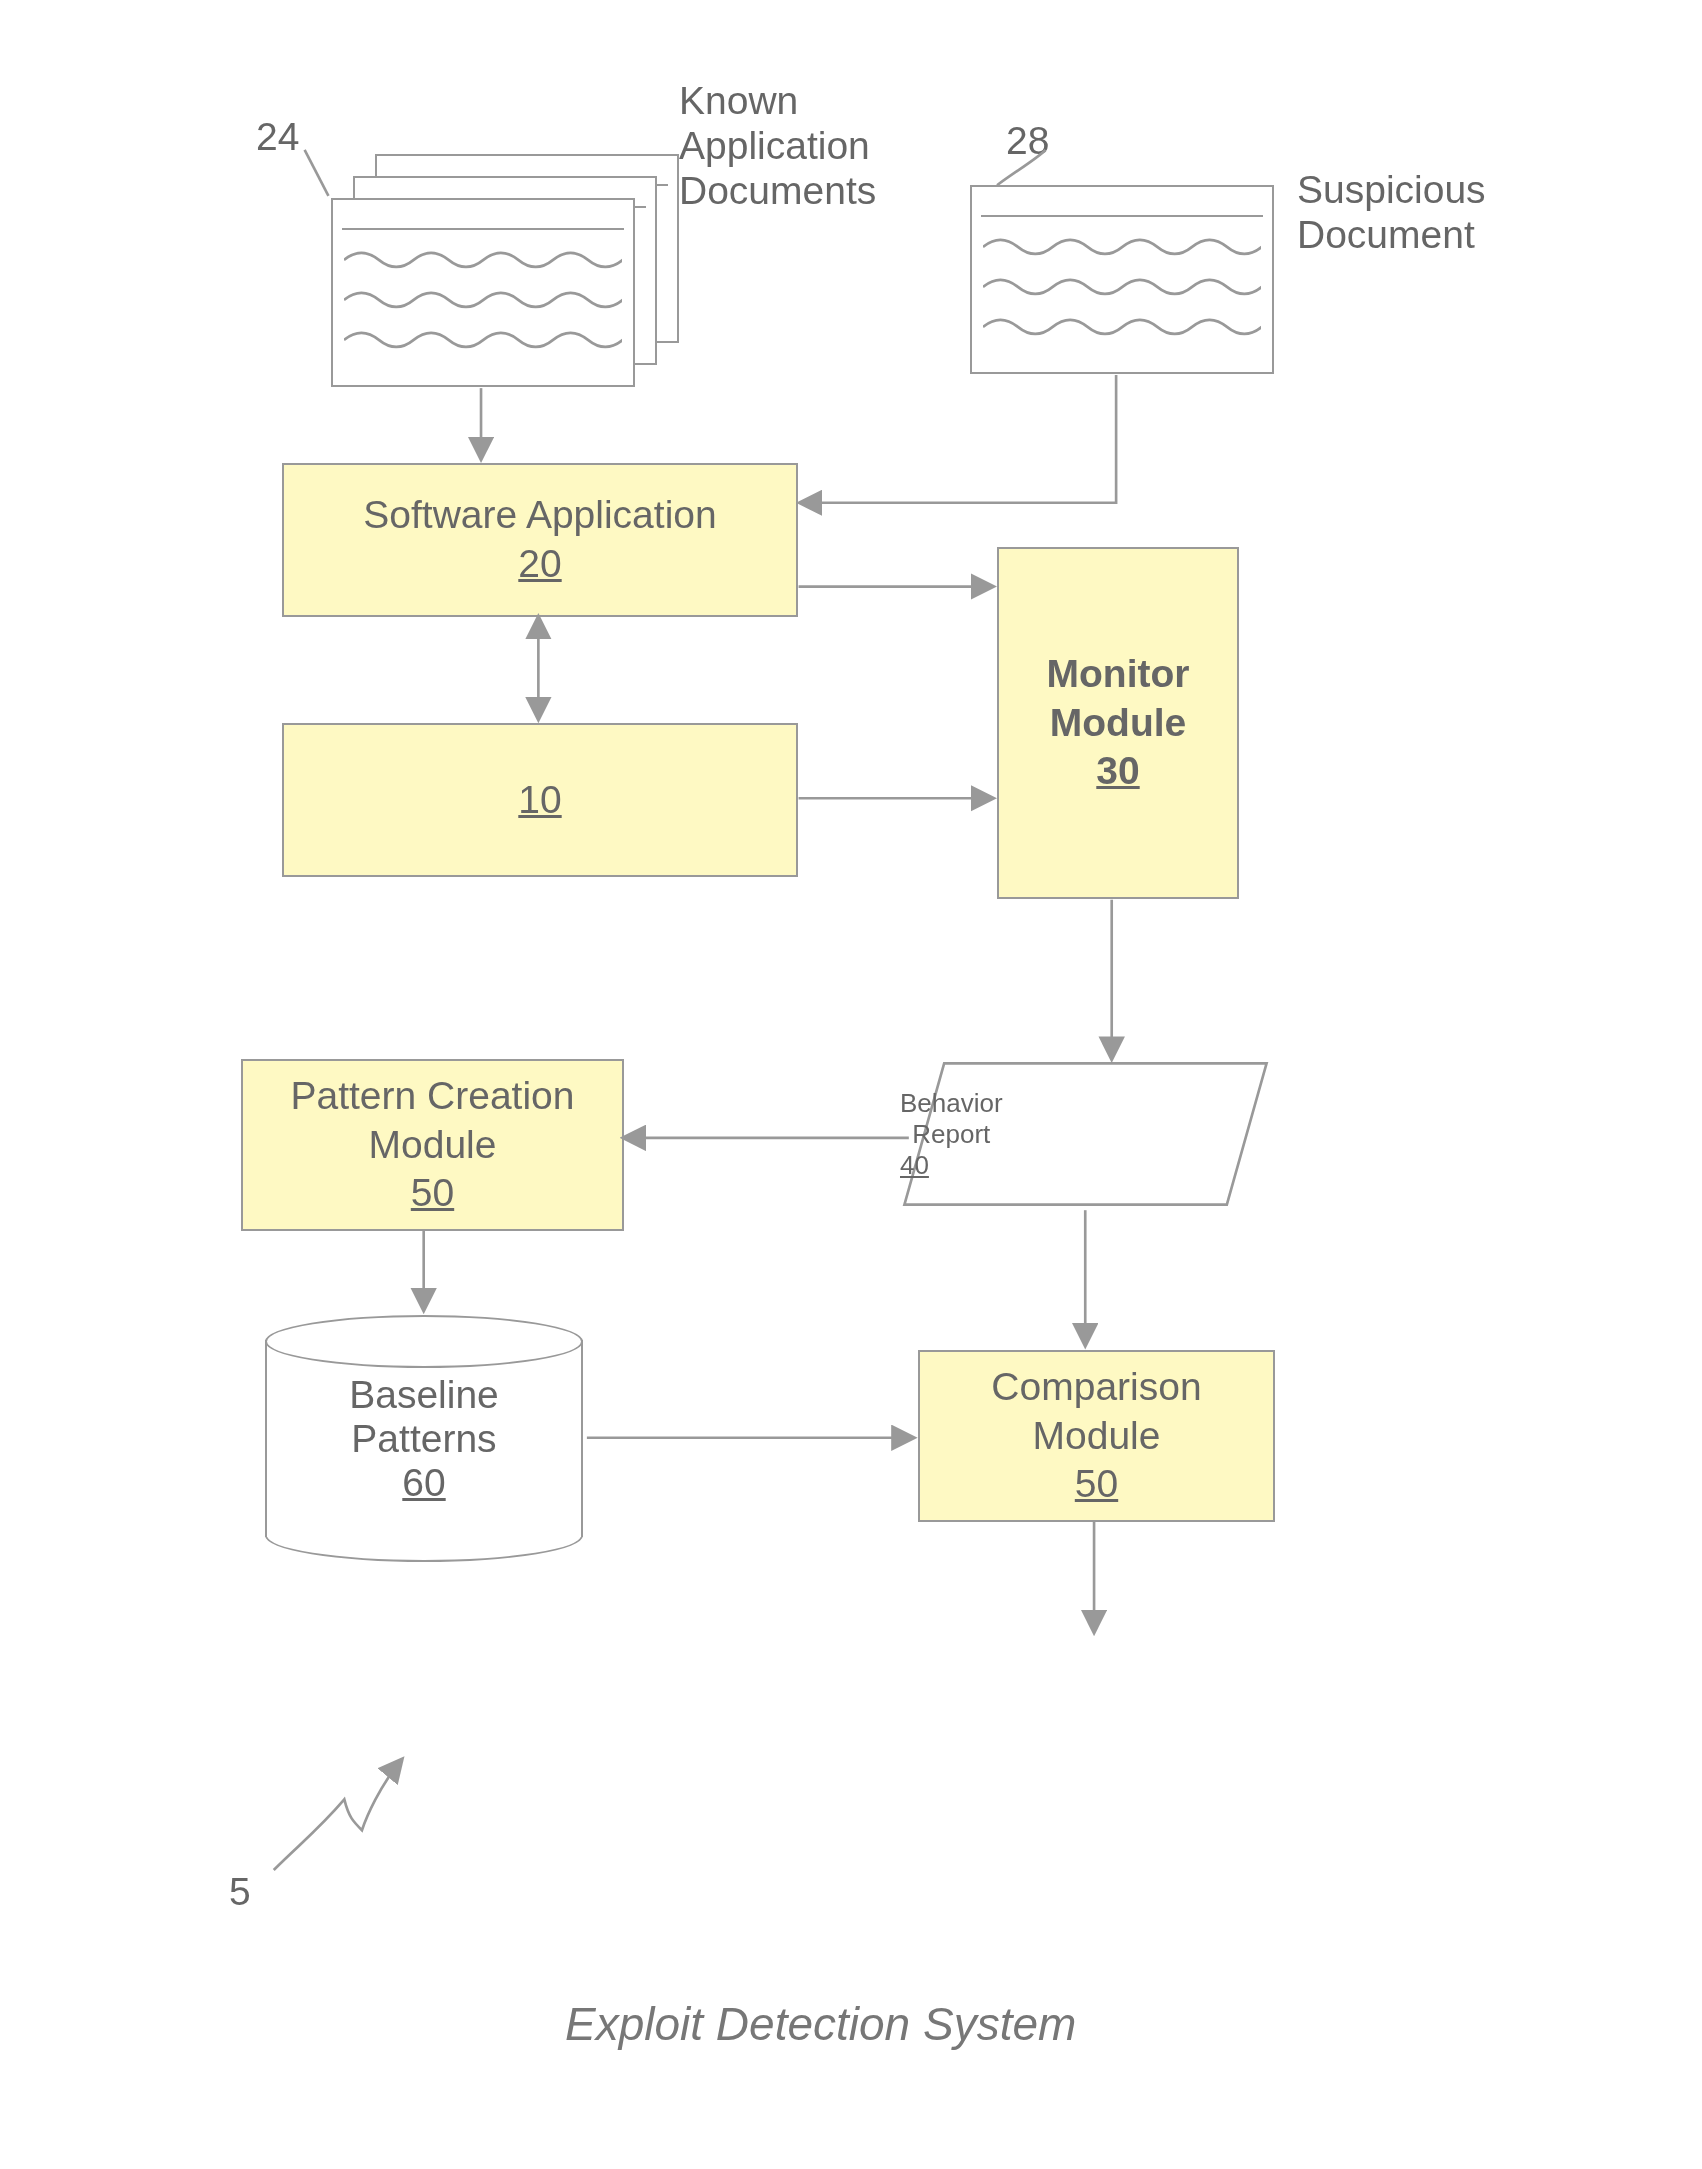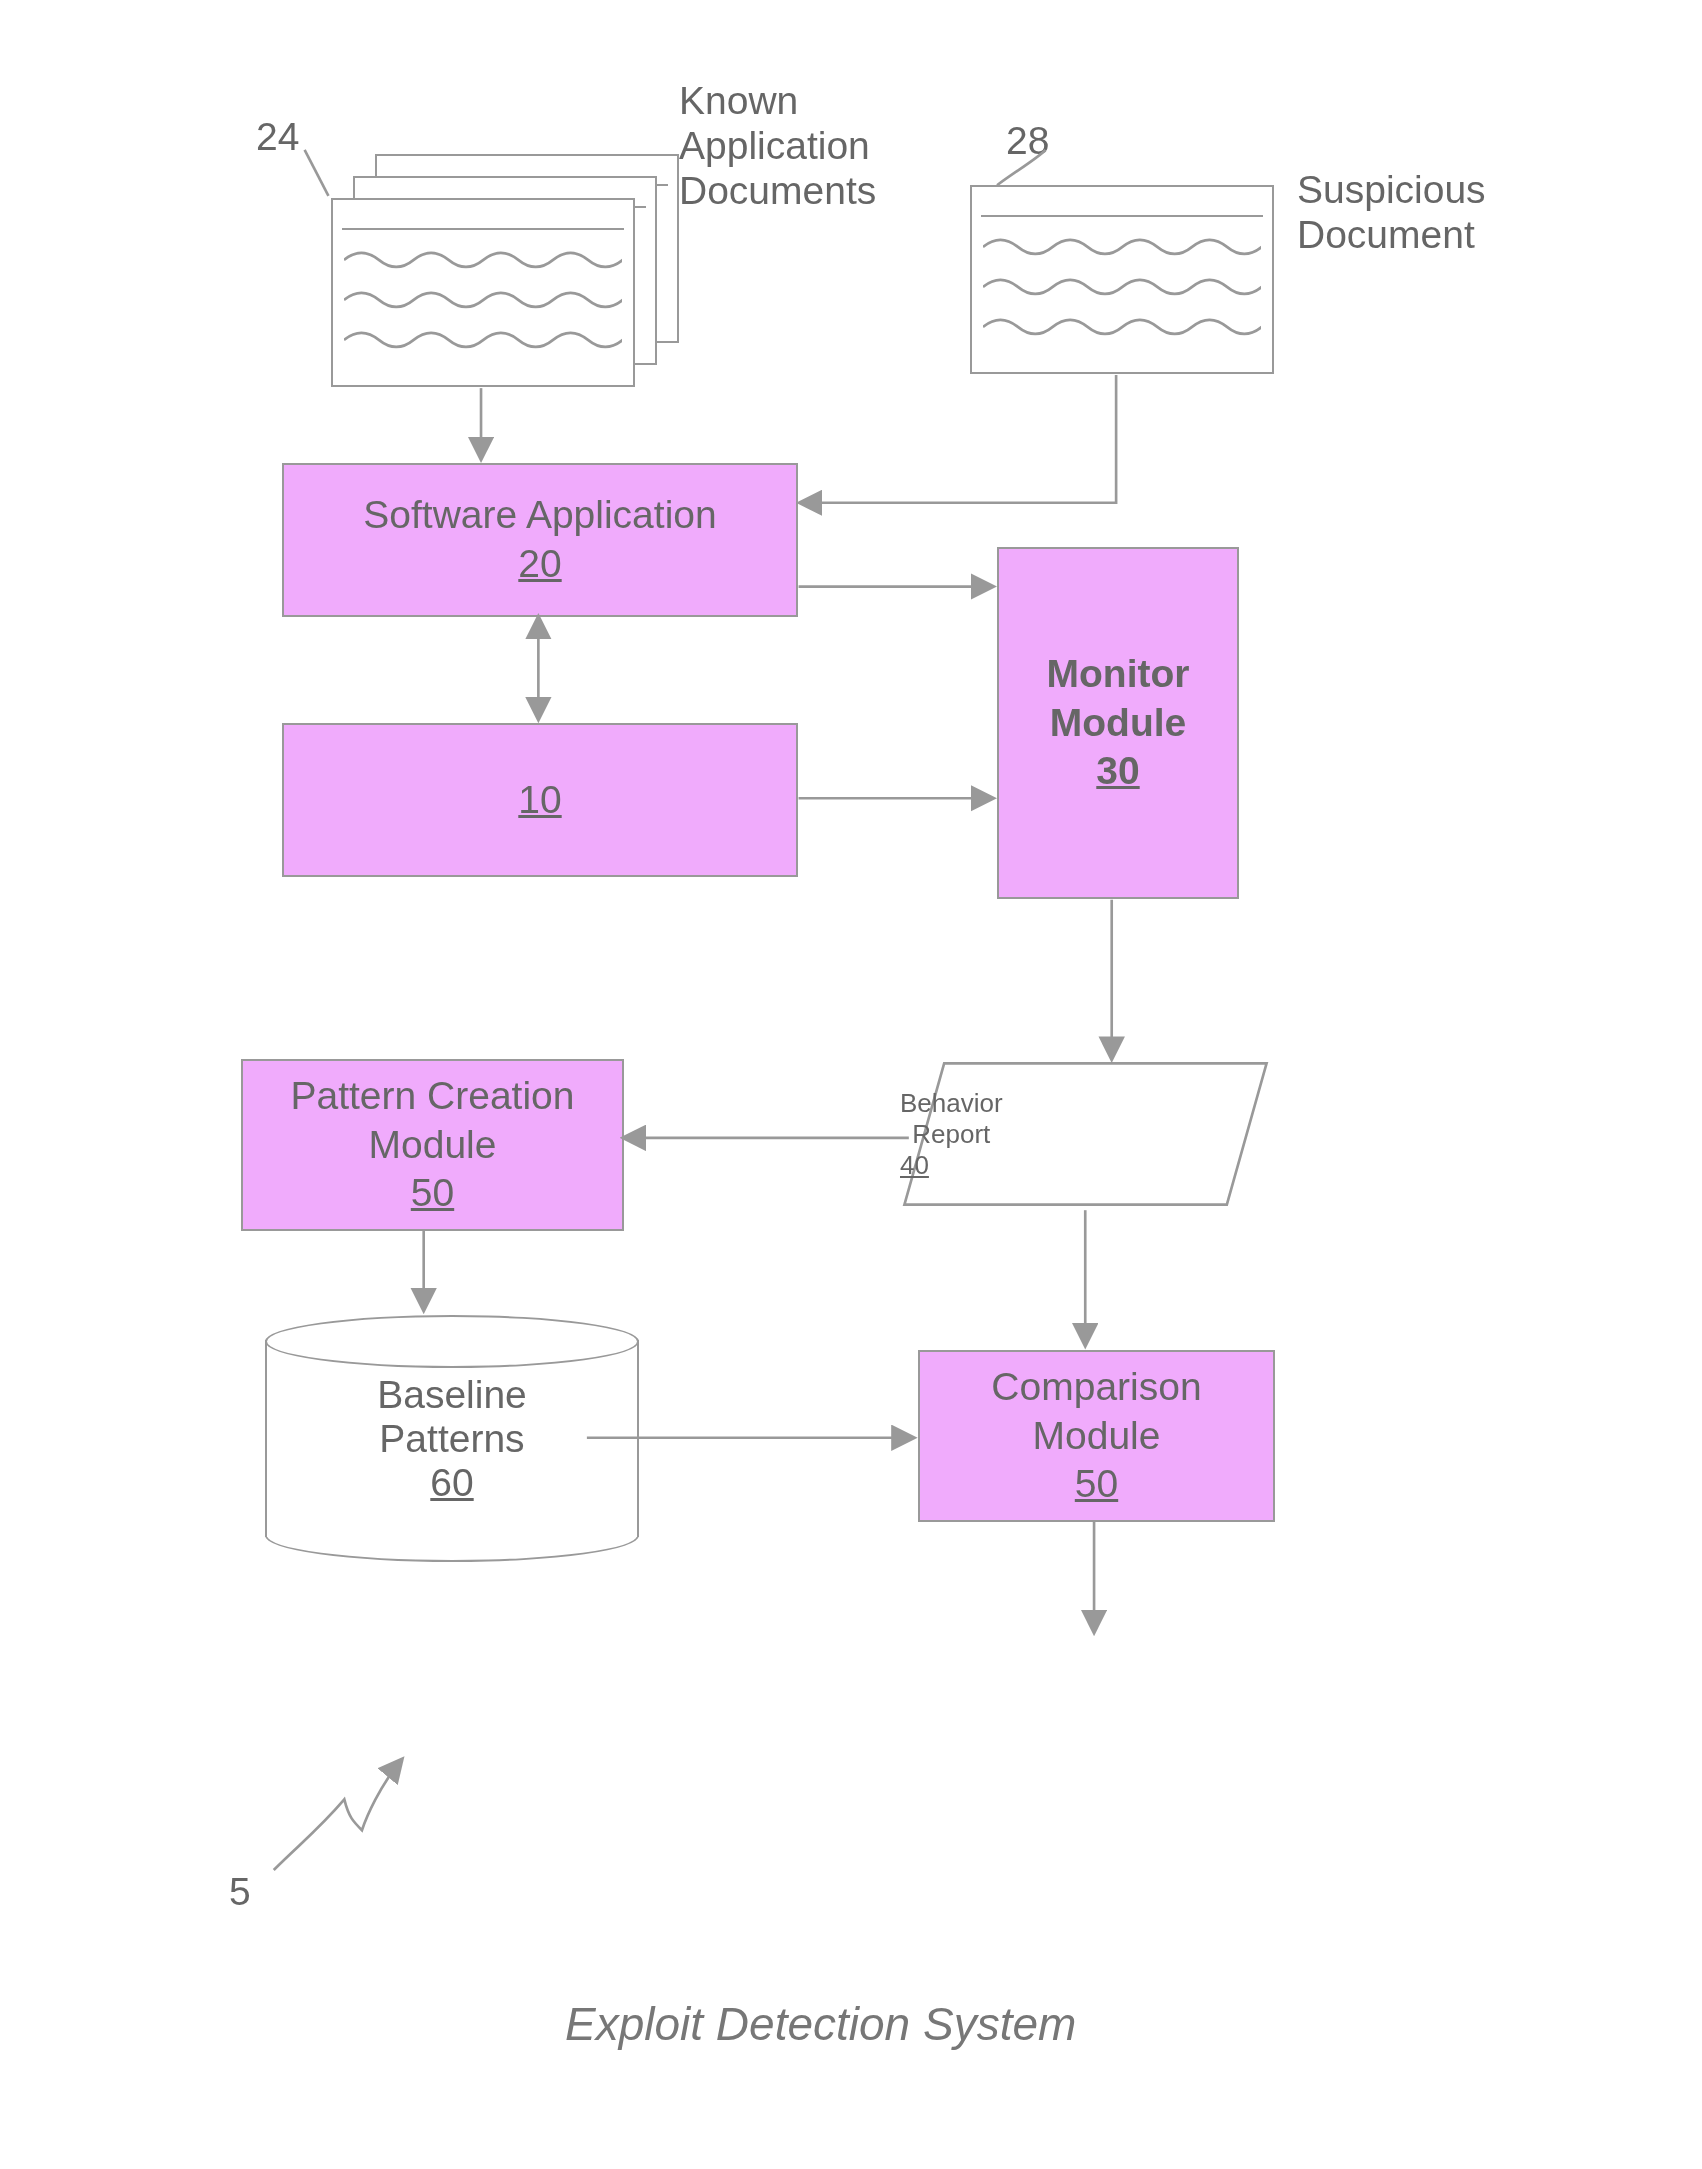--- a/index.html
+++ b/index.html
@@ -10,21 +10,21 @@
   }
   .canvas {
     position: relative;
     width: 1703px;
     height: 2169px;
     background: #fff;
   }
   .box {
     position: absolute;
     border: 2.6px solid #999;
-    background: #f0abfc;
+    background: #fef9c3;
     display: flex;
     flex-direction: column;
     align-items: center;
     justify-content: center;
     text-align: center;
     font-size: 39px;
     color: #666;
     line-height: 1.25;
   }
   .box .num {
@@ -209,21 +209,21 @@
       <div class="num">40</div>
     </div>
   </div>
 
   <div class="box" style="left:241px; top:1059px; width:379px; height:168px; white-space:pre;">
     <div>Pattern Creation
 Module</div>
     <div class="num">50</div>
   </div>
 
-  <div class="cyl" style="left:265px; top:1315px; width:374px; height:247px;">
+  <div class="cyl" style="left:265px; top:1315px; width:318px; height:247px;">
     <div class="cap bottom"></div>
     <div class="body" style="white-space:pre;">
       <div>Baseline
 Patterns</div>
       <div class="num">60</div>
     </div>
     <div class="cap top"></div>
     <div class="bottom-mask"></div>
   </div>
 

